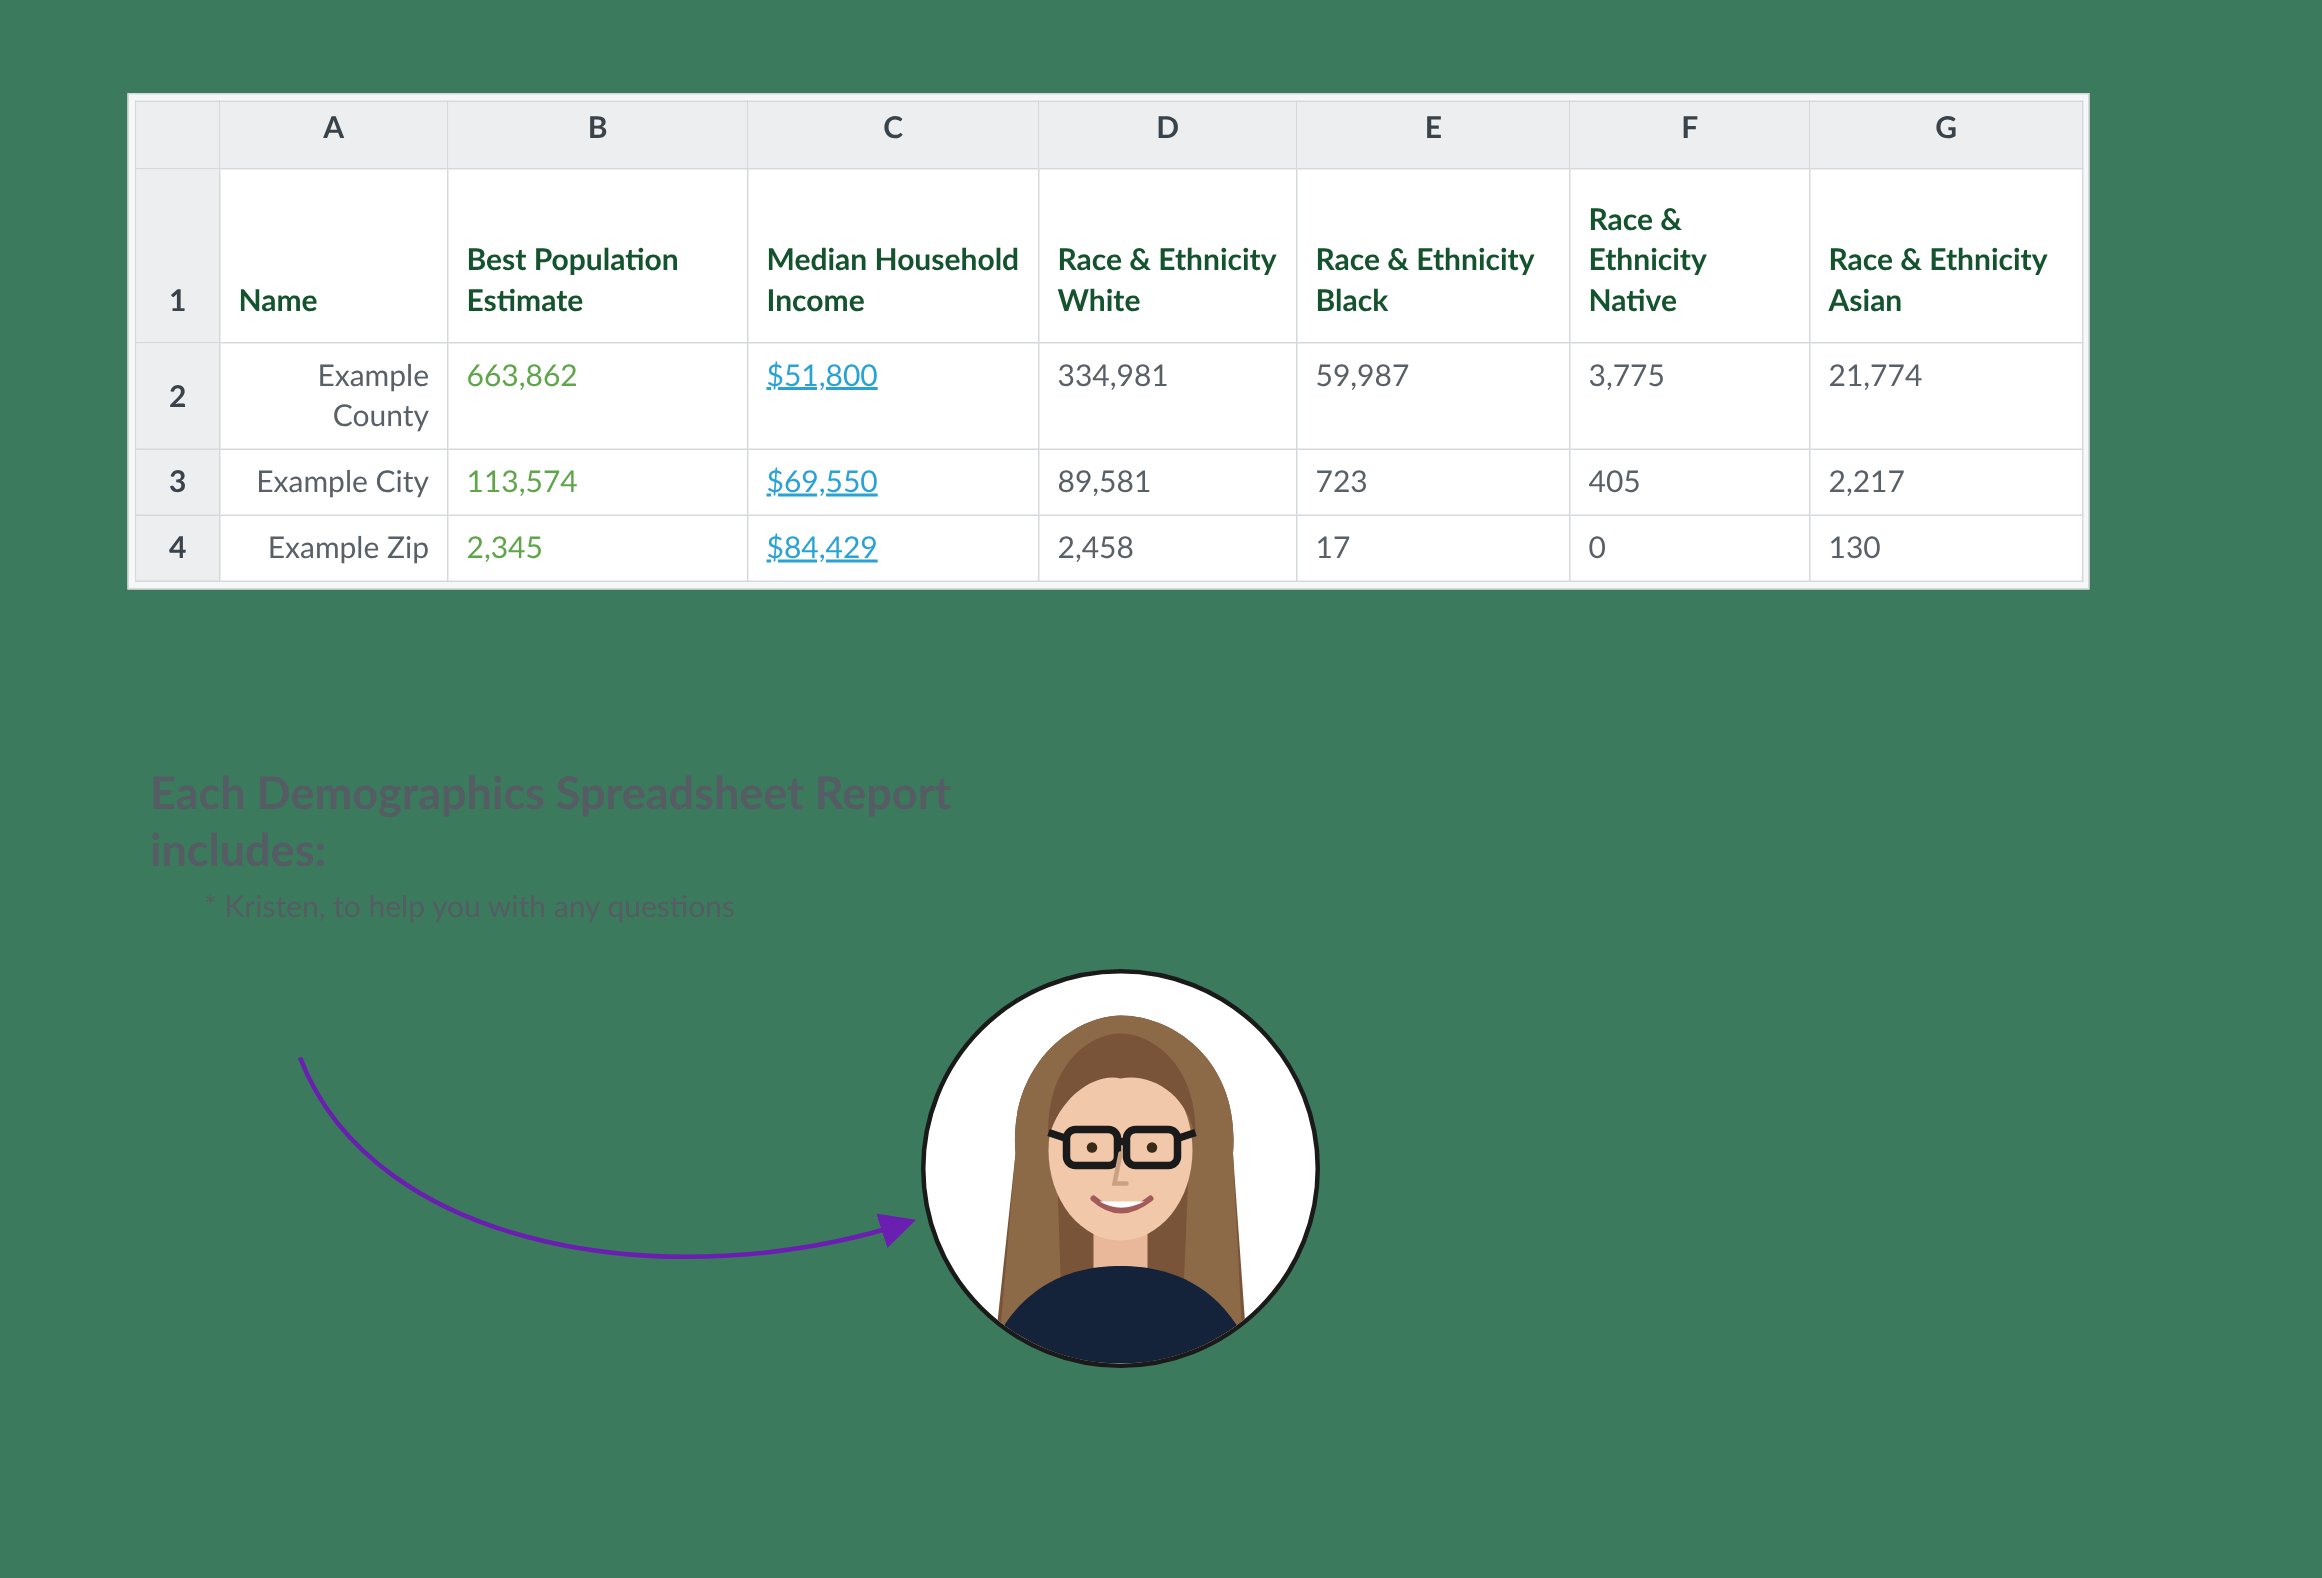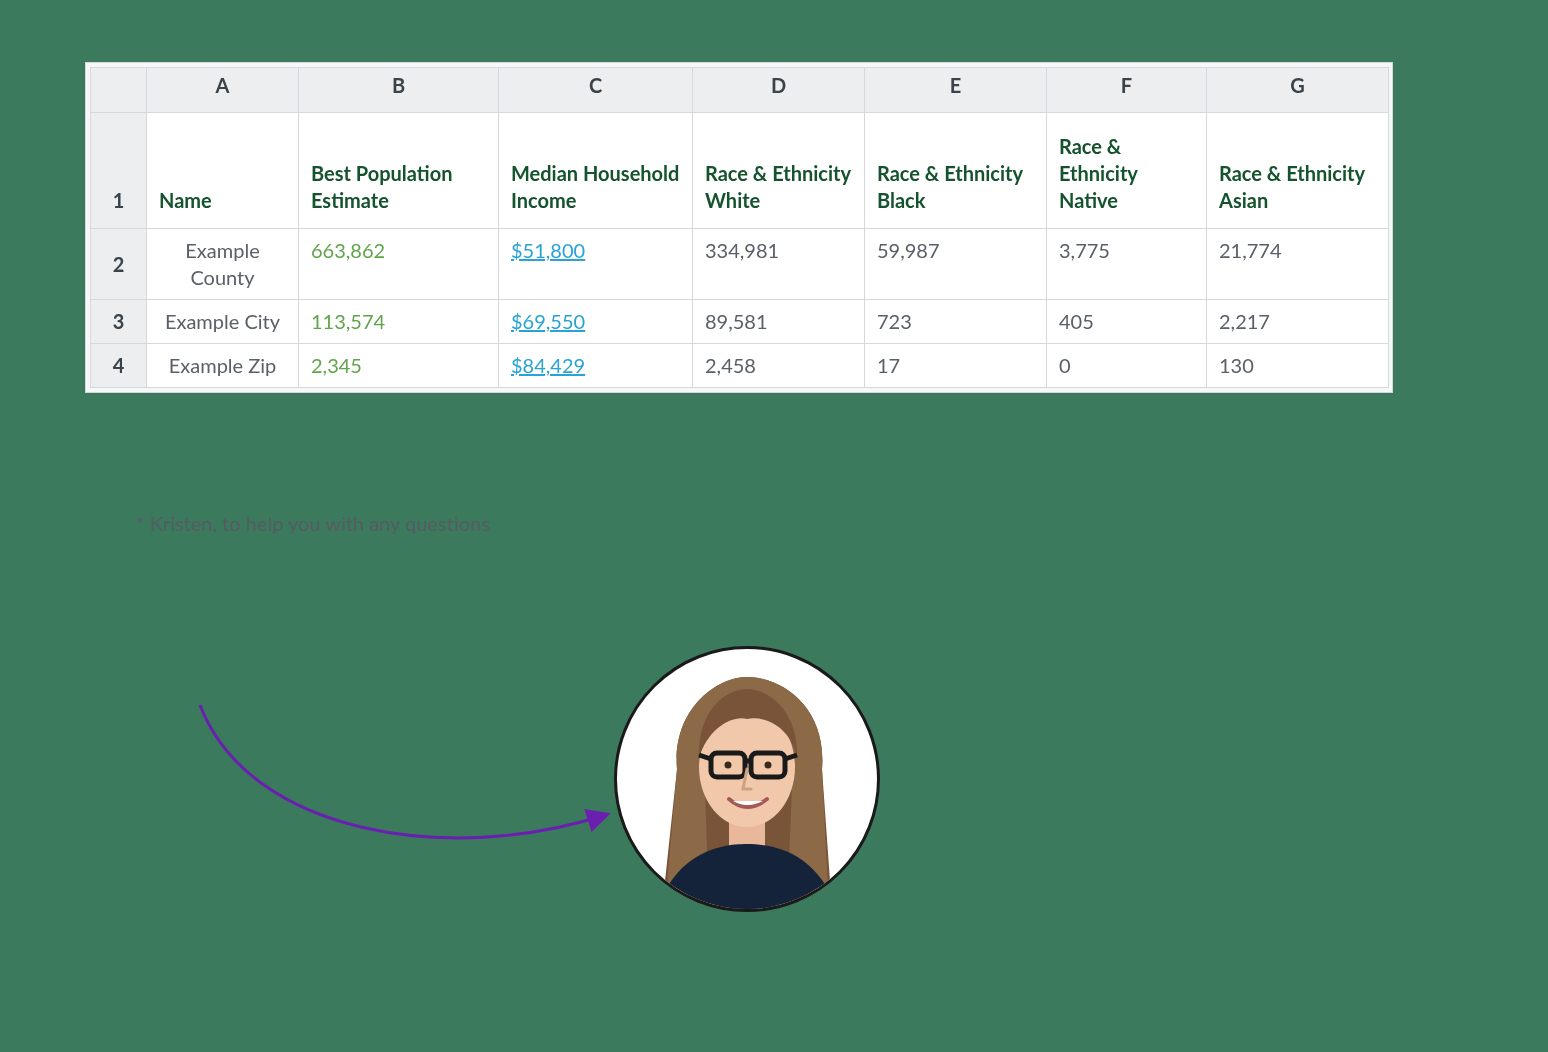--- a/index.html
+++ b/index.html
@@ -60,21 +60,21 @@
     color:#14532d;
     padding-top:20px;
     padding-bottom:14px;
     vertical-align:bottom;
   }
   tr.header-row td.name-cell { vertical-align:bottom; }
   tr.header-row td.rownum { vertical-align:bottom; padding-bottom:14px; }
   td.green  { color:#5fa54a; }
   td.blue   { color:#29a3d5; }
   
-  td.txt { text-align:center;  color:#5a6068; font-weight:400; }
+  td.txt { text-align:right;  color:#5a6068; font-weight:400; }
   td.num { text-align:left; color:#5a6068; font-weight:400; }
   td.num.green { color:#5fa54a; }
   td.num.blue  { color:#29a3d5;text-decoration:underline; }
 
   
   col.c-row { width:56px; }
   col.c-a   { width:152px; }
   col.c-b   { width:200px; }
   col.c-c   { width:194px; }
   col.c-d   { width:172px; }
@@ -191,20 +191,21 @@
         <td class="num">2,458</td>
         <td class="num">17</td>
         <td class="num">0</td>
         <td class="num">130</td>
       </tr>
     </tbody>
   </table>
 </div>
 
 <div class="caption">
+  <h2>Each Demographics Spreadsheet Report includes:</h2>
   <div class="bullet">
     <span>* </span><span>Kristen, to help you with any questions</span>
   </div>
 </div>
 
 <svg class="arrow" viewBox="0 0 430 180">
   <defs>
     <marker id="arrowhead" markerWidth="8" markerHeight="8" refX="6" refY="4" orient="auto">
       <path d="M0,0 L8,4 L0,8 Z" fill="#6a1fb1"></path>
     </marker>

